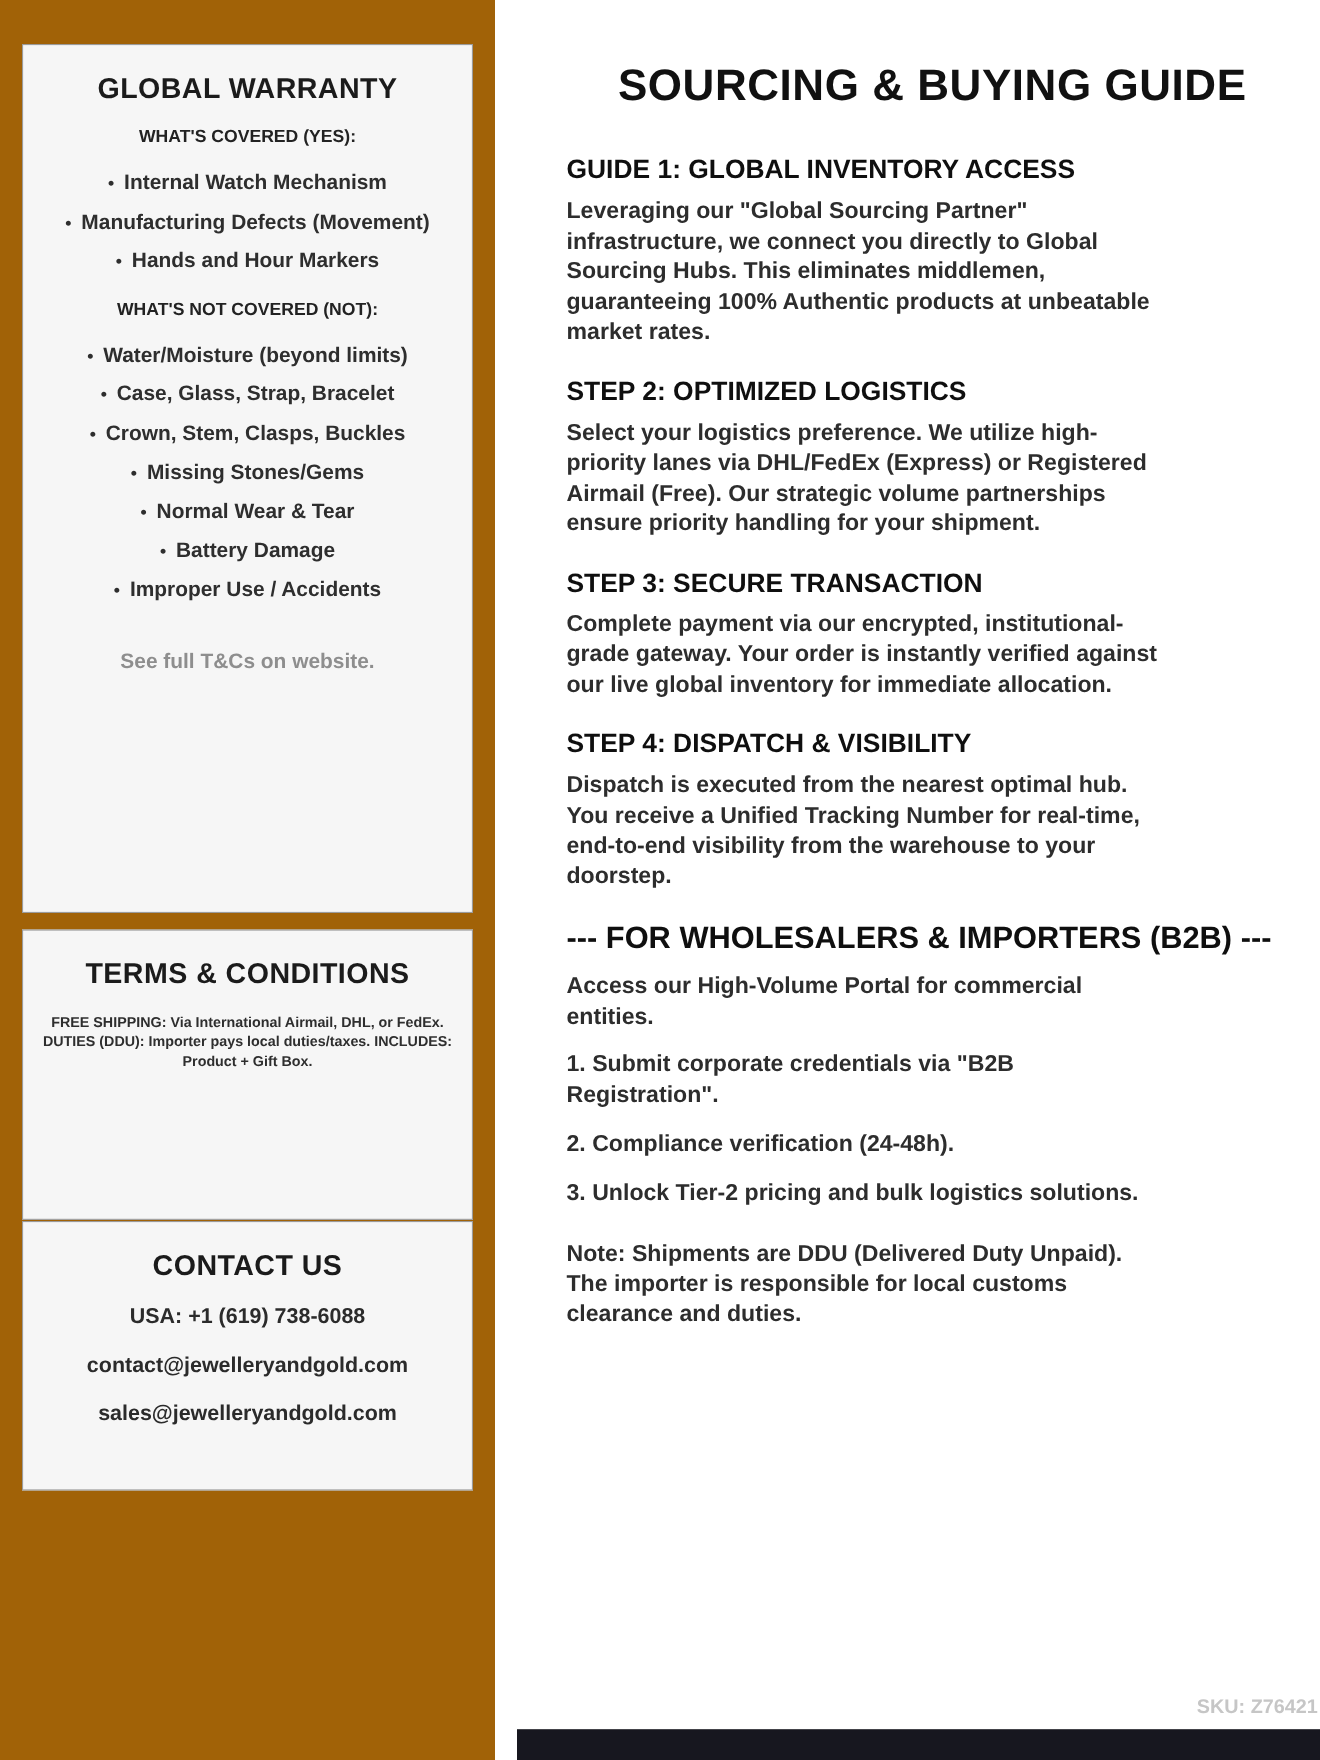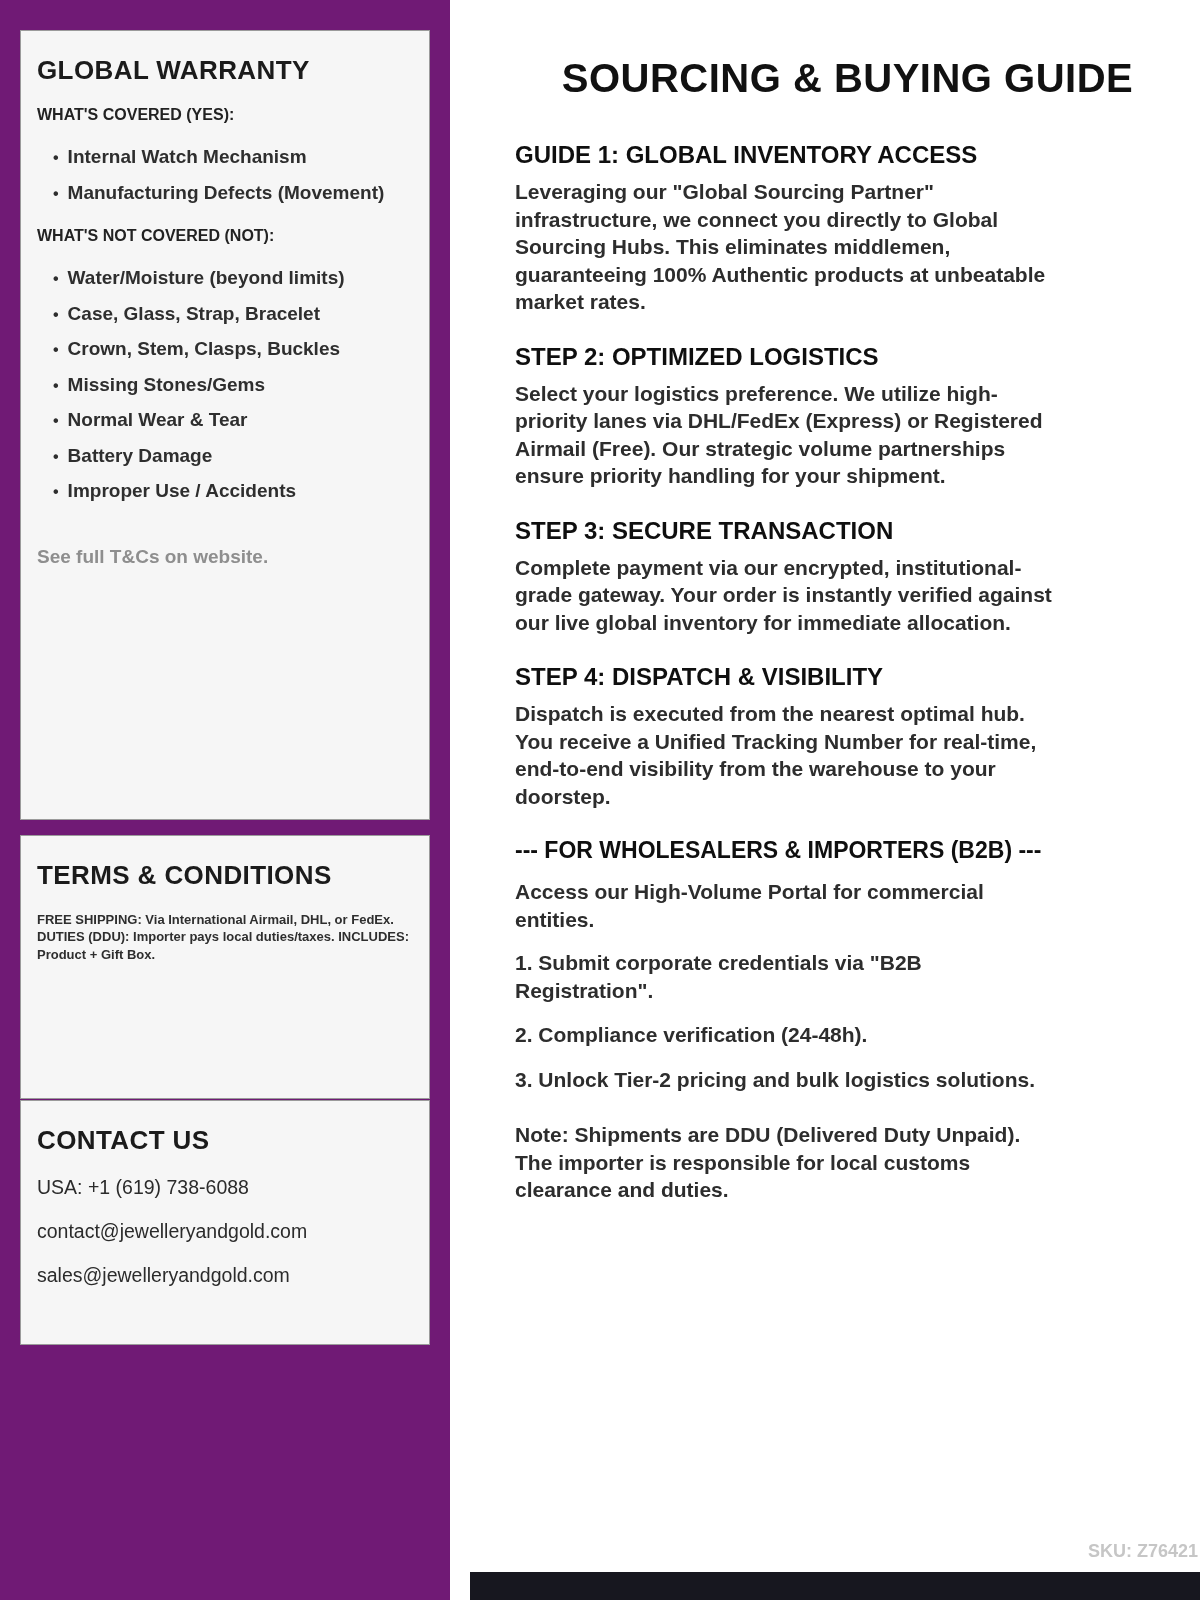--- a/index.html
+++ b/index.html
@@ -13,23 +13,24 @@
     color: #222;
     -webkit-font-smoothing: antialiased;
   }
 
   
   .sidebar {
     position: absolute;
     left: 0; top: 0;
     width: 450px;
     height: 1600px;
-    background: #701a75;
-    padding: 30px 20px;
+    background: #a16207;
+    padding: 40px 20px;
     box-sizing: border-box;
+    text-align: center;
   }
   .box {
     background: #f6f6f6;
     border: 1px solid #9b9b9b;
     padding: 20px 16px;
     box-sizing: border-box;
   }
   .warranty-box { height: 790px; margin-bottom: 15px; }
   .terms-box    { height: 264px; margin-bottom: 1px; }
   .contact-box  { height: 245px; }
@@ -69,21 +70,21 @@
   .terms-body {
     margin: 0;
     font-size: 13px;
     font-weight: 700;
     color: #2e2e2e;
     line-height: 1.34;
   }
   .contact-line {
     margin: 0 0 21px;
     font-size: 19.5px;
-    font-weight: 400;
+    font-weight: 700;
     color: #2b2b2b;
   }
 
   
   .main {
     position: absolute;
     left: 470px; top: 0;
     width: 750px;
     height: 1600px;
     background: #ffffff;
@@ -105,21 +106,21 @@
     color: #0f0f0f;
   }
   .step p, .b2b p {
     margin: 0 0 27px;
     max-width: 548px;
     font-size: 21px;
     font-weight: 700;
     color: #2d2d2d;
     line-height: 1.31;
   }
-  .b2b h2 { margin: 8px 0 14px; font-size: 23px; }
+  .b2b h2 { margin: 8px 0 14px; font-size: 28px; }
   .b2b .b2b-intro { margin-bottom: 16px; }
   .b2b .b2b-item { margin-bottom: 17px; }
   .b2b .b2b-note { margin-top: 28px; }
 
   .sku {
     position: absolute;
     right: 22px;
     bottom: 38px;
     font-size: 18px;
     font-weight: 700;
@@ -140,20 +141,21 @@
 
   <aside class="sidebar">
 
     <section class="box warranty-box">
       <h2>GLOBAL WARRANTY</h2>
 
       <h3>WHAT'S COVERED (YES):</h3>
       <ul class="bullets">
         <li>Internal Watch Mechanism</li>
         <li>Manufacturing Defects (Movement)</li>
+        <li>Hands and Hour Markers</li>
       </ul>
 
       <h3 class="second">WHAT'S NOT COVERED (NOT):</h3>
       <ul class="bullets">
         <li>Water/Moisture (beyond limits)</li>
         <li>Case, Glass, Strap, Bracelet</li>
         <li>Crown, Stem, Clasps, Buckles</li>
         <li>Missing Stones/Gems</li>
         <li>Normal Wear &amp; Tear</li>
         <li>Battery Damage</li>

